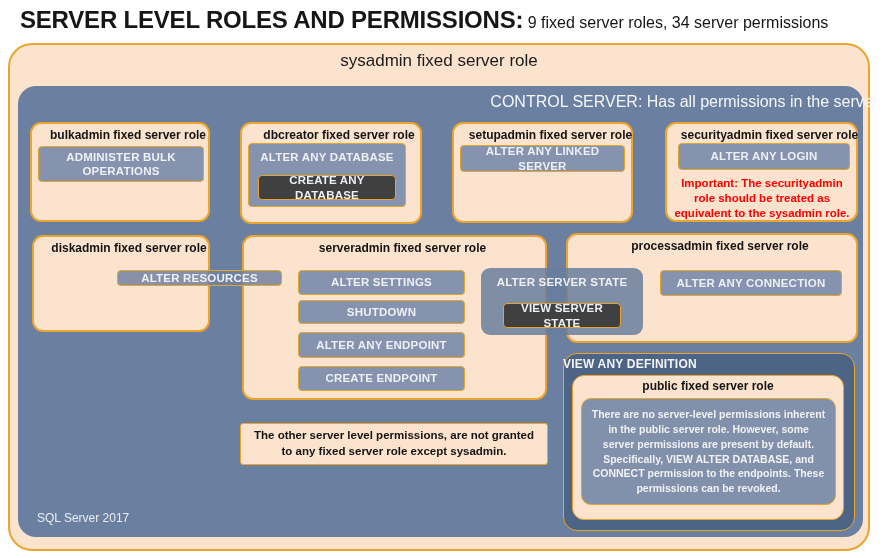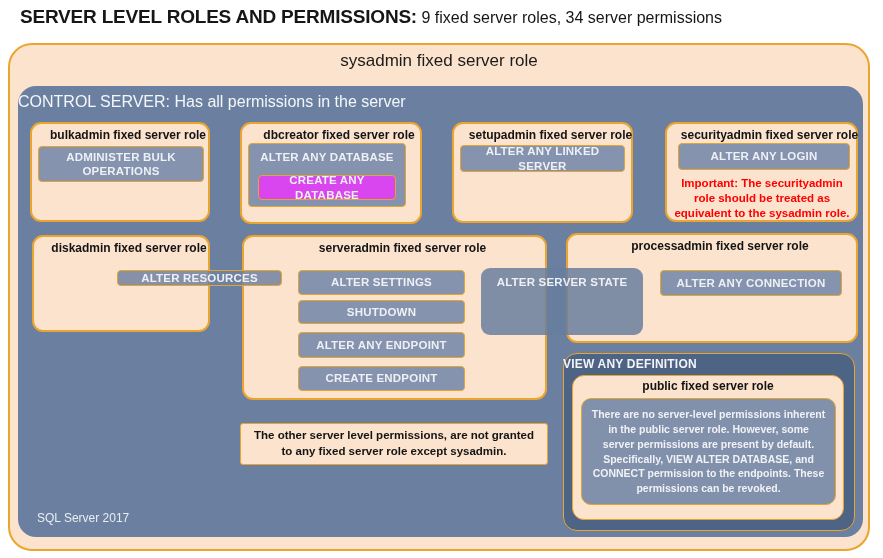--- a/index.html
+++ b/index.html
@@ -4,43 +4,43 @@
 <style>
   html,body{margin:0;padding:0;background:#ffffff;}
   #stage{
     position:relative;width:883px;height:558px;background:#ffffff;overflow:hidden;
     font-family:"Liberation Sans","DejaVu Sans",sans-serif;
   }
   .abs{position:absolute;box-sizing:border-box;}
 
   
   .page-title{left:20px;top:6px;width:840px;white-space:nowrap;color:#161616;}
-  .page-title .strong{font-size:19px;font-weight:bold;letter-spacing:-0.2px;}
+  .page-title .strong{font-size:24px;font-weight:bold;letter-spacing:-0.2px;}
   .page-title .rest{font-size:16px;font-weight:normal;}
 
   
   .outer-box{left:8px;top:43px;width:862px;height:508px;background:#FBE3CE;
     border:2px solid #EBA42E;border-radius:24px;}
   .sysadmin-label{left:8px;top:51px;width:862px;text-align:center;font-size:17px;color:#1c1c1c;}
 
   
   .control-box{left:18px;top:86px;width:845px;height:451px;background:#6B80A0;border-radius:18px;}
-  .control-title{left:18px;top:93px;width:860px;text-align:left;font-size:16px;color:#F4F6F9;}
+  .control-title{left:18px;top:93px;width:860px;text-align:right;font-size:16px;color:#F4F6F9;}
   .footer-label{left:37px;top:511px;font-size:12px;color:#E9EDF3;}
 
   
   .role-box{background:#FBE3CE;border:2px solid #EBA42E;border-radius:11px;}
   .role-title{position:absolute;left:8px;top:4px;width:100%;text-align:center;
     font-size:12px;font-weight:bold;color:#141414;white-space:nowrap;}
 
   
   .pill{background:#8593AE;border:1px solid #E3A52D;border-radius:4px;
     display:flex;align-items:center;justify-content:center;text-align:center;
     font-size:11.5px;font-weight:bold;color:#EDF0F5;letter-spacing:.2px;line-height:1.25;padding:1px 4px;}
-  .pill-dark{background:#d946ef;}
+  .pill-dark{background:#404040;}
   .pill-shared{background:rgba(104,125,157,0.84);border:none;border-radius:9px;}
   .pill-shared .shared-label{position:absolute;left:0;top:8px;width:100%;text-align:center;
     font-size:11.5px;font-weight:bold;color:#EDF0F5;letter-spacing:.2px;}
 
   .warning-text{font-size:11.5px;font-weight:bold;color:#FF0000;text-align:center;line-height:1.3;}
 
   .footnote-box{background:#FBE3CE;border:1.5px solid #EBA42E;border-radius:3px;
     display:flex;align-items:center;justify-content:center;text-align:center;
     font-size:11.5px;font-weight:bold;color:#141414;line-height:1.35;padding:2px 8px;}
 
@@ -110,20 +110,21 @@
   <div class="abs role-box" style="left:566px;top:233px;width:292px;height:110px;">
     <div class="role-title">processadmin fixed server role</div>
   </div>
   <div class="abs pill" style="left:660px;top:270px;width:182px;height:26px;">ALTER ANY CONNECTION</div>
 
   <div class="abs pill" style="left:117px;top:270px;width:165px;height:16px;background:rgba(113,131,161,0.85);">ALTER RESOURCES</div>
 
   <div class="abs pill-shared" style="left:481px;top:268px;width:162px;height:67px;position:absolute;box-sizing:border-box;">
     <div class="shared-label">ALTER SERVER STATE</div>
   </div>
+  <div class="abs pill pill-dark" style="left:503px;top:303px;width:118px;height:25px;">VIEW SERVER STATE</div>
 
   <div class="abs footnote-box" style="left:240px;top:423px;width:308px;height:42px;">The other server level permissions, are not granted to any fixed server role except sysadmin.</div>
 
   <div class="abs dark-panel"></div>
   <div class="abs dark-panel-title">VIEW ANY DEFINITION</div>
   <div class="abs public-box"></div>
   <div class="abs public-title">public fixed server role</div>
   <div class="abs public-body">There are no server-level permissions inherent in the public server role. However, some server permissions are present by default. Specifically, VIEW ALTER DATABASE, and CONNECT permission to the endpoints. These permissions can be revoked.</div>
 
   <div class="abs footer-label">SQL Server 2017</div>

